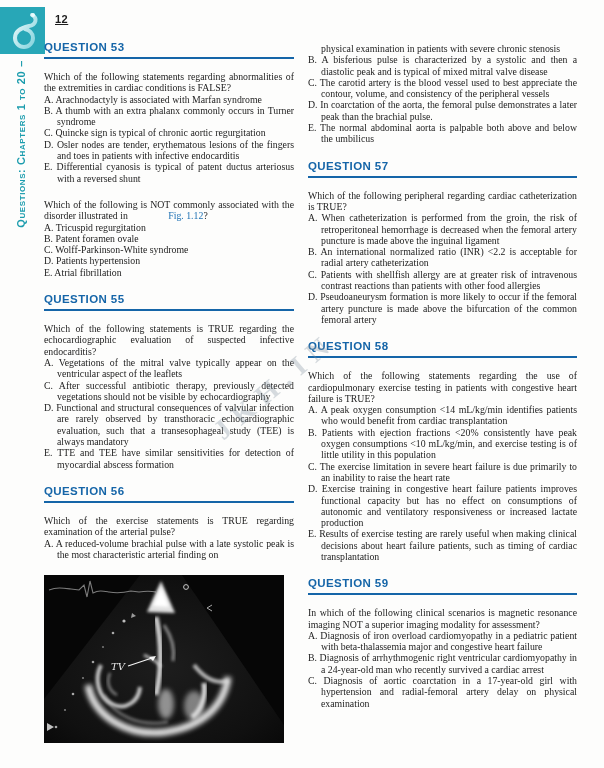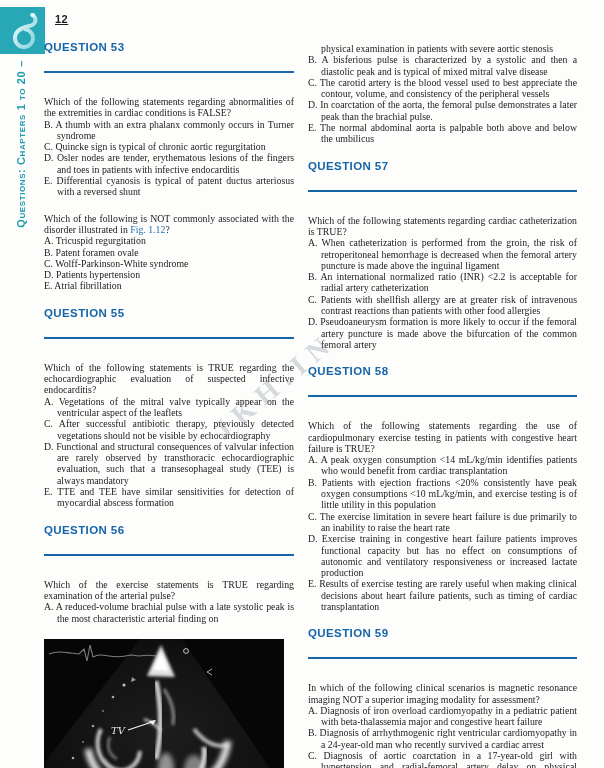--- a/index.html
+++ b/index.html
@@ -58,33 +58,33 @@
   .col2 { left: 308px; top: 43px; width: 269px; }
 
   .q { margin: 0 0 15px 0; }
   .qheader {
     font-family: "Liberation Sans", sans-serif;
     font-weight: bold;
     font-size: 11.5px;
     letter-spacing: 0.4px;
     color: #1565a8;
     border-bottom: 2px solid #1565a8;
-    padding-bottom: 18px;
-    margin: 0 0 23px 0;
+    padding-bottom: 4px;
+    margin: 0 0 12px 0;
   }
   .stem, .option {
     font-size: 9.8px;
     line-height: 11.3px;
     color: #222222;
     text-align: justify;
     margin: 0;
   }
   .option { padding-left: 13px; text-indent: -13px; }
   .option.cont { text-indent: 0; }
-  .figlink { color: #2173b4; cursor: pointer; text-decoration: none; }
+  .figlink { color: #2173b4; cursor: pointer; text-decoration: none; margin-left: 38px; }
 
   
   figure { margin: 10px 0 0 0; padding: 0; }
   .echo { display: block; background: #0b0b0b; }
 </style>
 </head>
 <body>
 
 <div class="page">
 
@@ -107,20 +107,21 @@
 
   <div class="pagenum">12</div>
 
   <div class="watermark">JKH.IN</div>
 
   <div class="col col1">
 
     <section class="q">
       <h2 class="qheader">QUESTION 53</h2>
       <p class="stem">Which of the following statements regarding abnormalities of the extremities in cardiac conditions is FALSE?</p>
+      <p class="option">A. Arachnodactyly is associated with Marfan syndrome</p>
       <p class="option">B. A thumb with an extra phalanx commonly occurs in Turner syndrome</p>
       <p class="option">C. Quincke sign is typical of chronic aortic regurgitation</p>
       <p class="option">D. Osler nodes are tender, erythematous lesions of the fingers and toes in patients with infective endocarditis</p>
       <p class="option">E. Differential cyanosis is typical of patent ductus arteriosus with a reversed shunt</p>
     </section>
 
     <section class="q">
       <p class="stem"><span>Which of the following is NOT commonly associated with the disorder illustrated in </span><a class="figlink">Fig. 1.12</a><span>?</span></p>
       <p class="option">A. Tricuspid regurgitation</p>
       <p class="option">B. Patent foramen ovale</p>
@@ -195,30 +196,30 @@
         <path d="M112 81 l-7 1 l4 4 z" fill="#f5f5f5"></path>
       </svg>
 
     </figure>
 
   </div>
 
   <div class="col col2">
 
     <section class="q">
-      <p class="option cont">physical examination in patients with severe aortic stenosis</p>
+      <p class="option cont">physical examination in patients with severe chronic stenosis</p>
       <p class="option">B. A bisferious pulse is characterized by a systolic and then a diastolic peak and is typical of mixed mitral valve disease</p>
       <p class="option">C. The carotid artery is the blood vessel used to best appreciate the contour, volume, and consistency of the peripheral vessels</p>
       <p class="option">D. In coarctation of the aorta, the femoral pulse demonstrates a later peak than the brachial pulse.</p>
       <p class="option">E. The normal abdominal aorta is palpable both above and below the umbilicus</p>
     </section>
 
     <section class="q">
       <h2 class="qheader">QUESTION 57</h2>
-      <p class="stem">Which of the following statements regarding cardiac catheterization is TRUE?</p>
+      <p class="stem">Which of the following peripheral regarding cardiac catheterization is TRUE?</p>
       <p class="option">A. When catheterization is performed from the groin, the risk of retroperitoneal hemorrhage is decreased when the femoral artery puncture is made above the inguinal ligament</p>
       <p class="option">B. An international normalized ratio (INR) &lt;2.2 is acceptable for radial artery catheterization</p>
       <p class="option">C. Patients with shellfish allergy are at greater risk of intravenous contrast reactions than patients with other food allergies</p>
       <p class="option">D. Pseudoaneurysm formation is more likely to occur if the femoral artery puncture is made above the bifurcation of the common femoral artery</p>
     </section>
 
     <section class="q">
       <h2 class="qheader">QUESTION 58</h2>
       <p class="stem">Which of the following statements regarding the use of cardiopulmonary exercise testing in patients with congestive heart failure is TRUE?</p>
       <p class="option">A. A peak oxygen consumption &lt;14 mL/kg/min identifies patients who would benefit from cardiac transplantation</p>

